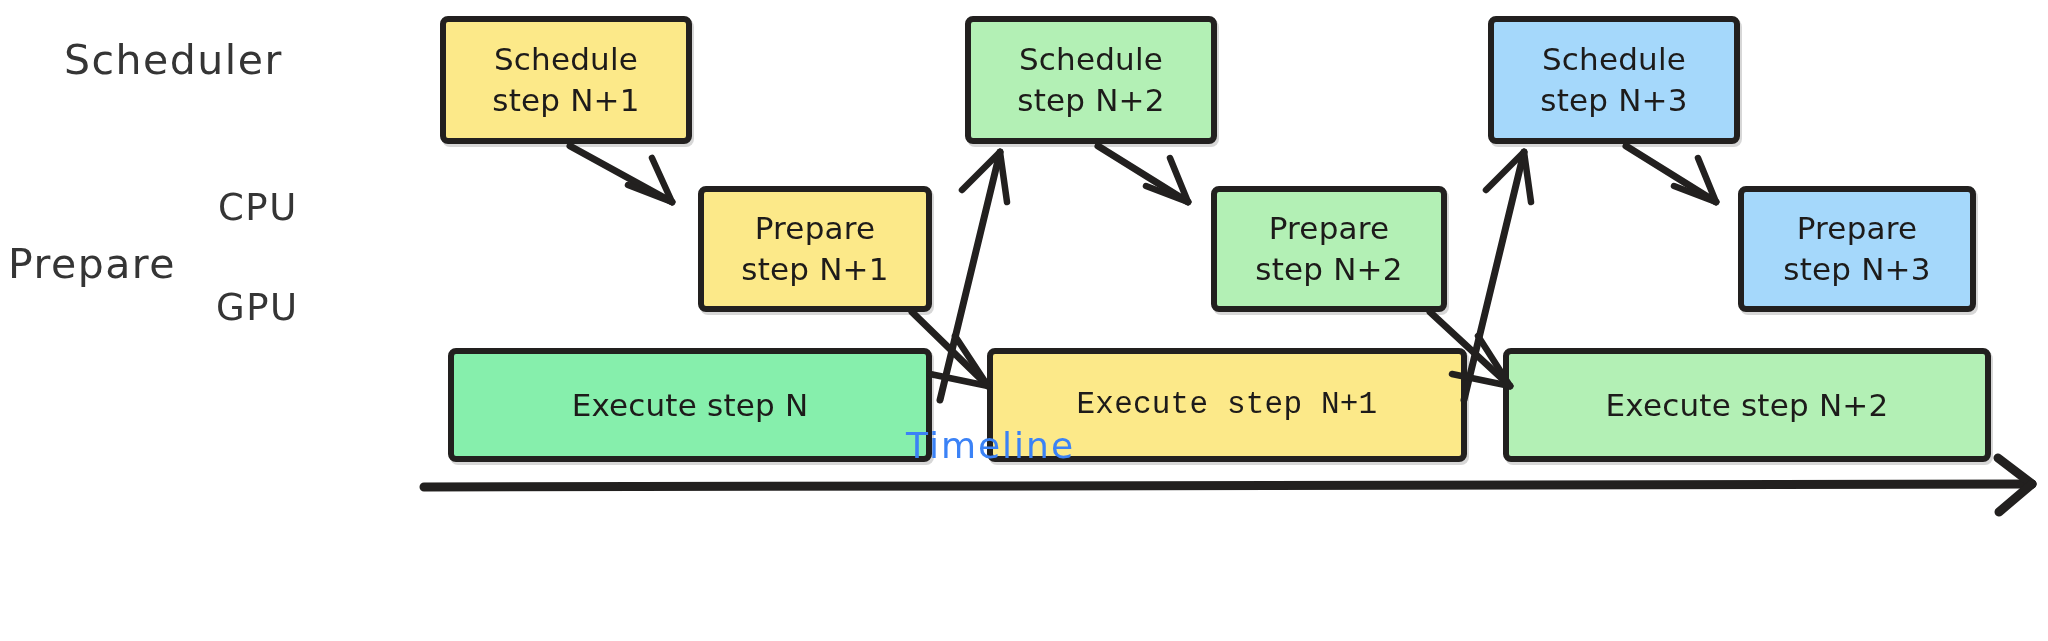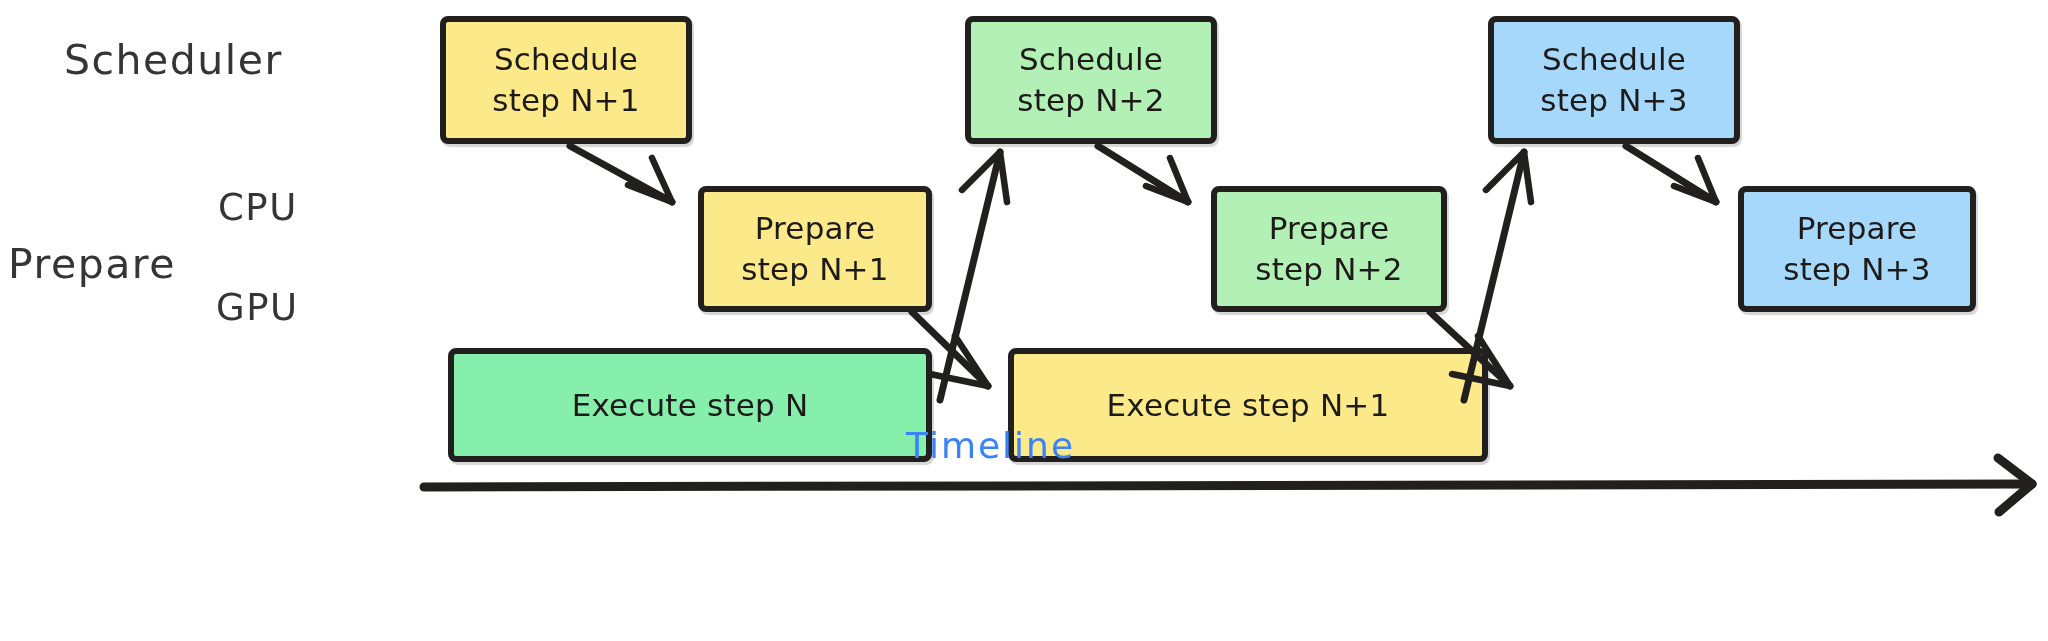--- a/index.html
+++ b/index.html
@@ -66,21 +66,21 @@
   #node-schedule-2 { left: 965px;  top: 16px; width: 252px; height: 128px; }
   #node-schedule-3 { left: 1488px; top: 16px; width: 252px; height: 128px; }
 
   
   #node-prepare-1 { left: 698px;  top: 186px; width: 234px; height: 126px; }
   #node-prepare-2 { left: 1211px; top: 186px; width: 236px; height: 126px; }
   #node-prepare-3 { left: 1738px; top: 186px; width: 238px; height: 126px; }
 
   
   #node-execute-1 { left: 448px;  top: 348px; width: 484px; height: 114px; }
-  #node-execute-2 { left: 1008px;  top: 348px; width: 480px; height: 114px; }
+  #node-execute-2 { left: 987px;  top: 348px; width: 480px; height: 114px; font-family: Liberation Mono, monospace; }
   #node-execute-3 { left: 1503px; top: 348px; width: 488px; height: 114px; }
 
   
   #arrows {
     position: absolute;
     left: 0; top: 0;
     width: 2048px;
     height: 641px;
     pointer-events: none;
   }
@@ -141,20 +141,23 @@
     <span class="ln">Prepare</span>
     <span class="ln">step N+3</span>
   </div>
 
   <div class="node c-pink" id="node-execute-1">
     <span class="ln">Execute step N</span>
   </div>
   <div class="node c-yellow" id="node-execute-2">
     <span class="ln">Execute step N+1</span>
   </div>
+  <div class="node c-green" id="node-execute-3">
+    <span class="ln">Execute step N+2</span>
+  </div>
 
   <svg id="arrows" viewBox="0 0 2048 641">
 
     <g>
       <path class="stroke" d="M 570 146 L 672 202"></path>
       <path class="stroke-thin" d="M 672 202 L 628 185"></path>
       <path class="stroke-thin" d="M 672 202 L 652 158"></path>
     </g>
 
     <g>

